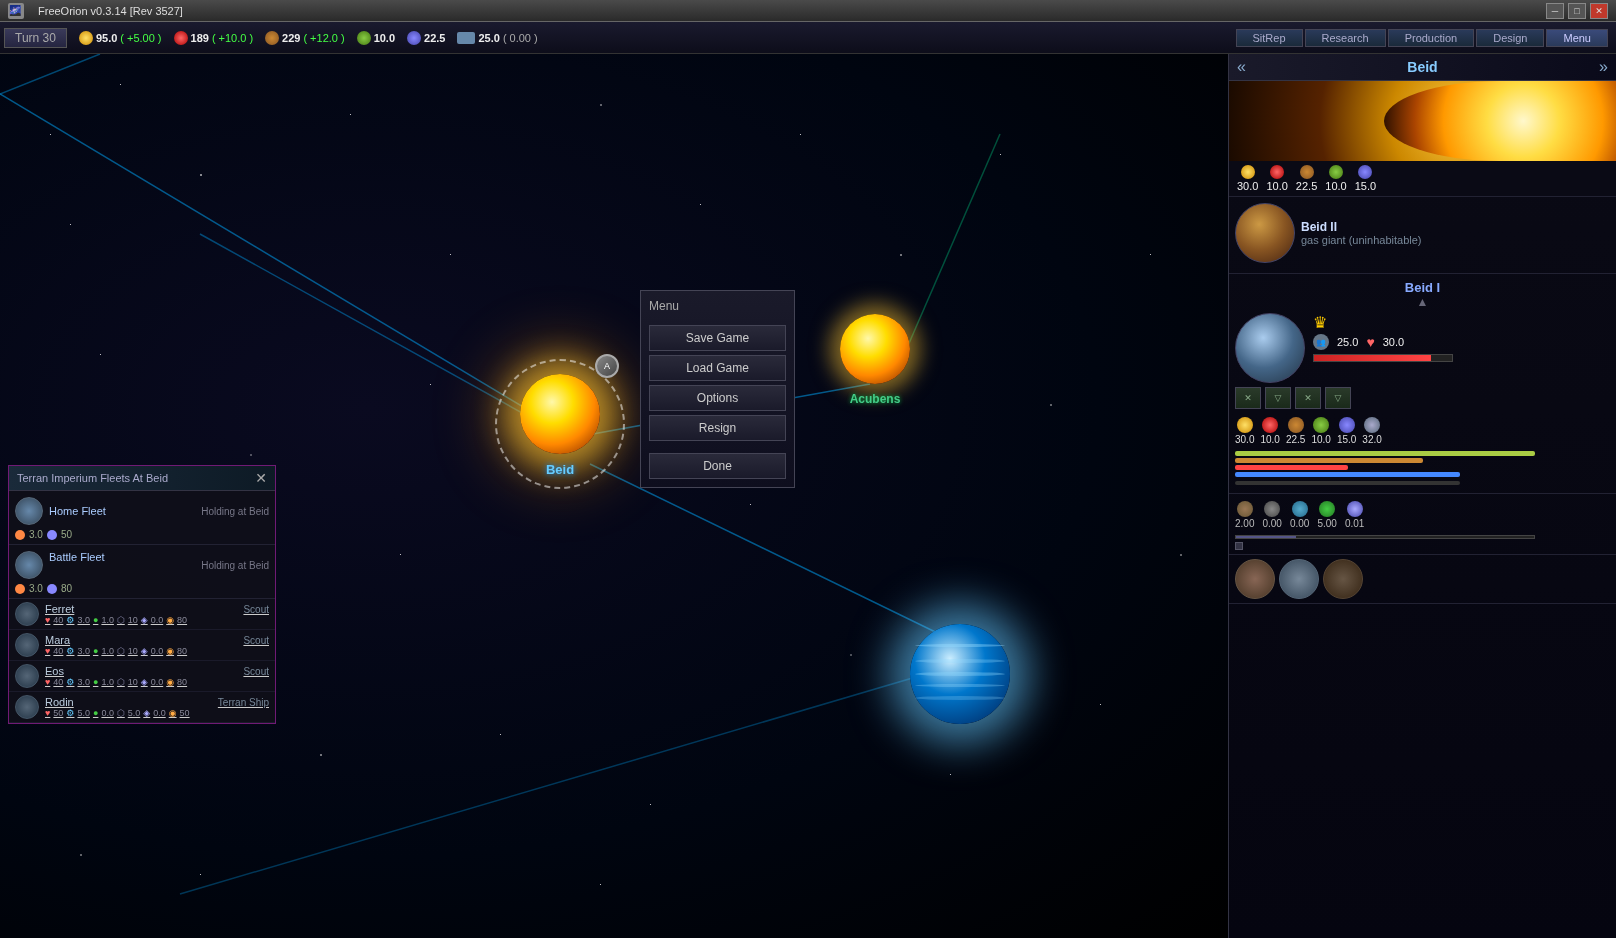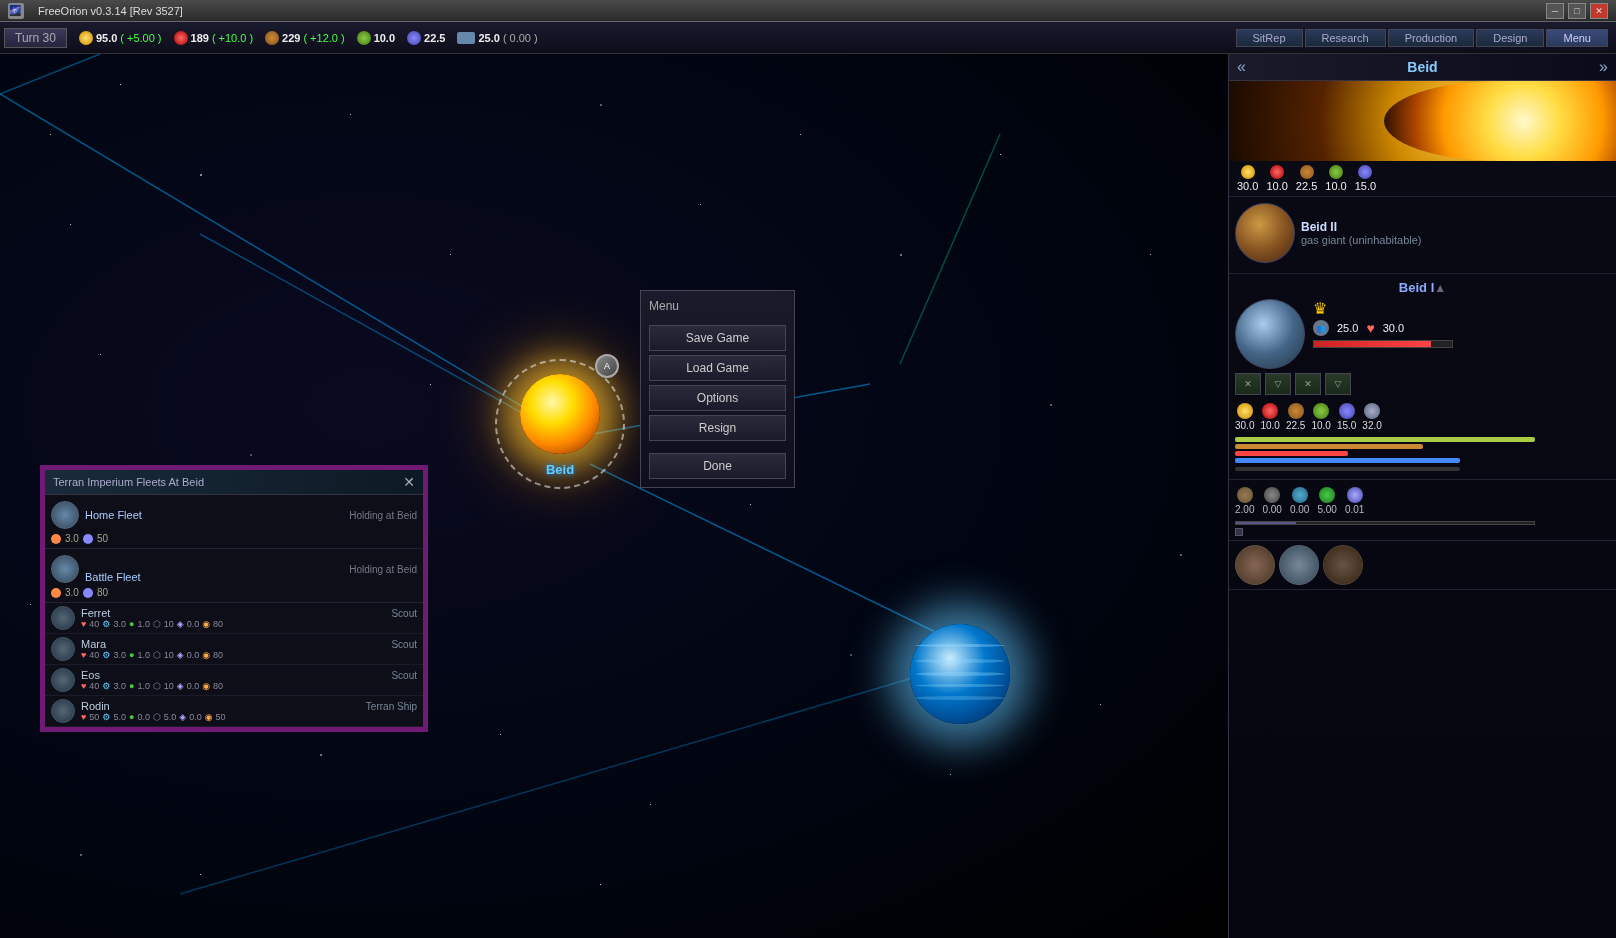--- a/index.html
+++ b/index.html
@@ -219,25 +219,24 @@
       font-size: 12px;
       cursor: pointer;
       text-align: center;
     }
     .menu-dialog-btn:last-child { margin-bottom: 0; }
 
     
     #fleet-panel {
       position: absolute;
       top: 465px; left: 8px;
-      width: 388px;
+      width: 268px;
       background: rgba(15,15,25,0.92);
-      border: 5px solid #701a75;
+      border: 1px solid #701a75;
       z-index: 50;
-      margin-left: 32px;
     }
     .fleet-panel-header {
       display: flex;
       align-items: center;
       justify-content: space-between;
       background: linear-gradient(to right, #1a2a3a, #0d1a25);
       padding: 4px 8px;
       border-bottom: 1px solid #334;
       font-size: 11px;
       color: #aac;
@@ -288,20 +287,21 @@
       color: #8899aa;
       font-size: 11px;
       font-style: italic;
       border-bottom: 1px solid #223;
     }
     .ship-row {
       display: flex;
       align-items: center;
       padding: 3px 6px;
       border-bottom: 1px solid #1a1a2a;
+      text-decoration: underline;
     }
     .ship-icon {
       width: 24px; height: 24px;
       background: radial-gradient(circle, #556677, #223344);
       border-radius: 50%;
       border: 1px solid #445566;
       margin-right: 6px;
       flex-shrink: 0;
     }
     .ship-info { flex: 1; }
@@ -392,22 +392,23 @@
     .rp-res-val { color: #eee; font-size: 11px; }
 
     
     .rp-planet-section-2 {
       padding: 6px;
       border-bottom: 1px solid #223;
     }
     .planet-detail-header {
       display: flex;
       align-items: center;
-      justify-content: center;
+      justify-content: flex-end;
       margin-bottom: 4px;
+      flex-direction: column;
     }
     .planet-detail-name { color: #88aaff; font-size: 13px; font-weight: bold; }
     .collapse-btn {
       color: #667;
       font-size: 12px;
       cursor: pointer;
     }
     .planet-img-small {
       width: 70px; height: 70px;
       border-radius: 50%;
@@ -636,20 +637,24 @@
   <div class="star-system" style="position:absolute;left:520px;top:320px;">
 
     <div class="orbit-ring" style="width:130px;height:130px;left:-25px;top:-15px;"></div>
 
     <div class="fleet-marker" style="position:absolute;left:75px;top:-20px;">A</div>
 
     <div style="width:80px;height:80px;border-radius:50%;background:radial-gradient(circle at 40% 35%, #fff8aa, #ffdd00 30%, #ff8800 60%, #aa4400 85%, #220000);box-shadow:0 0 30px 15px rgba(255,200,50,0.6),0 0 60px 30px rgba(255,150,0,0.3);"></div>
     <div class="system-label" style="margin-top:8px;">Beid</div>
   </div>
 
+  <div class="star-system" style="position:absolute;left:840px;top:260px;">
+    <div style="width:70px;height:70px;border-radius:50%;background:radial-gradient(circle at 40% 35%, #fff8aa, #ffdd00 30%, #ff8800 60%, #aa4400 85%, #220000);box-shadow:0 0 20px 10px rgba(255,200,50,0.5);"></div>
+    <div class="acubens-label" style="position:relative;margin-top:8px;">Acubens</div>
+  </div>
 
   <div class="ice-planet" style="width:100px;height:100px;left:910px;top:570px;
     background:radial-gradient(circle at 40% 35%, #cceeff, #0077cc 40%, #004488 75%, #002255);
     box-shadow:0 0 40px 20px rgba(100,200,255,0.6);">
 
     <div style="position:absolute;left:5%;right:5%;top:20%;height:3px;background:rgba(150,220,255,0.4);border-radius:50%;"></div>
     <div style="position:absolute;left:5%;right:5%;top:35%;height:4px;background:rgba(150,220,255,0.3);border-radius:50%;"></div>
     <div style="position:absolute;left:5%;right:5%;top:48%;height:4px;background:rgba(150,220,255,0.35);border-radius:50%;"></div>
     <div style="position:absolute;left:5%;right:5%;top:60%;height:3px;background:rgba(150,220,255,0.3);border-radius:50%;"></div>
     <div style="position:absolute;left:5%;right:5%;top:72%;height:4px;background:rgba(150,220,255,0.25);border-radius:50%;"></div>
@@ -684,21 +689,21 @@
     <div class="fleet-stats">
       <span class="stat-icon si-fuel"></span>
       <span>3.0</span>
       <span class="stat-icon si-speed"></span>
       <span>50</span>
     </div>
   </div>
 
   <div class="fleet-group">
     <div class="fleet-row">
-      <div style="display:flex;align-items:flex-end;">
+      <div style="display:flex;align-items:flex-start;">
         <span class="fleet-icon-ship"></span>
         <span class="fleet-name">Battle Fleet</span>
       </div>
       <span class="fleet-status">Holding at Beid</span>
     </div>
     <div class="fleet-stats">
       <span class="stat-icon si-fuel"></span>
       <span>3.0</span>
       <span class="stat-icon si-speed"></span>
       <span>80</span>

